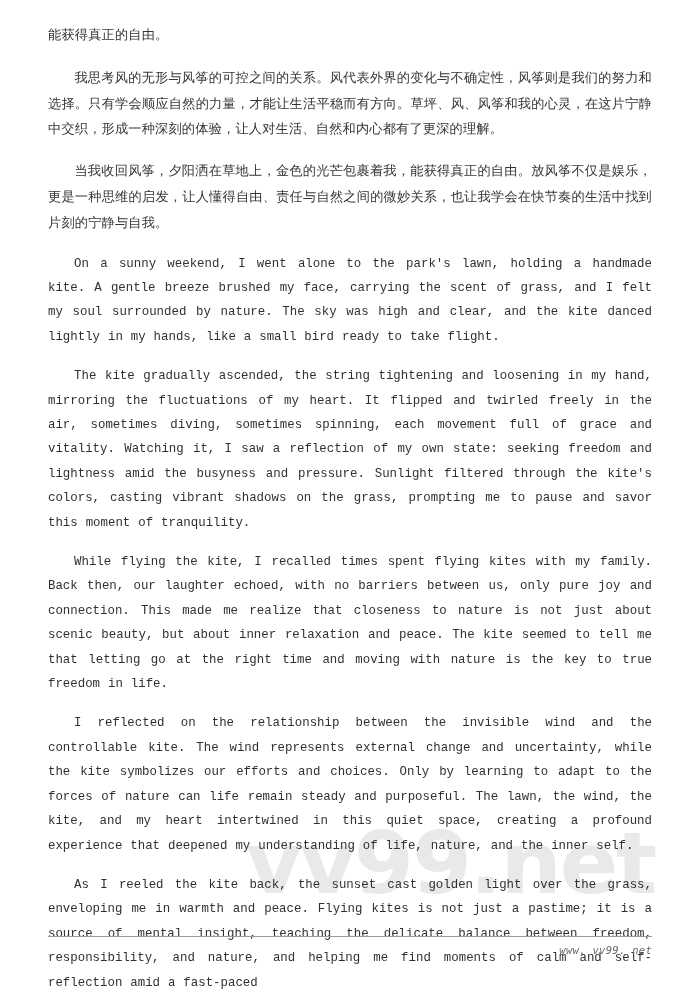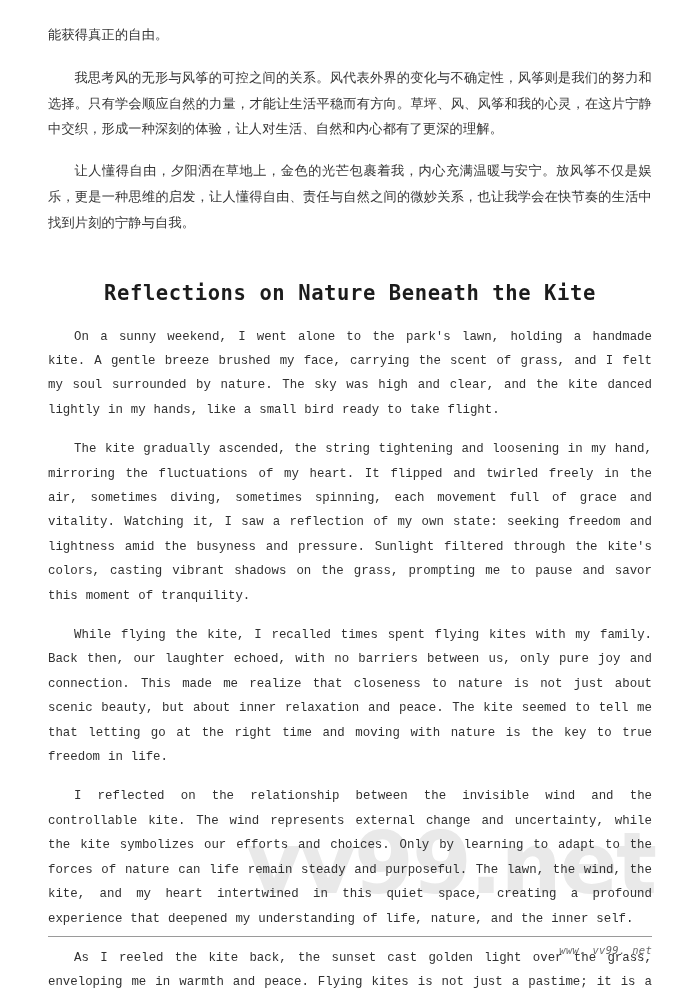--- a/index.html
+++ b/index.html
@@ -125,24 +125,23 @@
 
 <div class="page">
 
   <div class="watermark">vv99.net</div>
 
   <div class="content">
 
     <div class="cn-block">
       <p class="cn noindent">能获得真正的自由。</p>
       <p class="cn indent">我思考风的无形与风筝的可控之间的关系。风代表外界的变化与不确定性，风筝则是我们的努力和选择。只有学会顺应自然的力量，才能让生活平稳而有方向。草坪、风、风筝和我的心灵，在这片宁静中交织，形成一种深刻的体验，让人对生活、自然和内心都有了更深的理解。</p>
-      <p class="cn indent">让人懂得自由，夕阳洒在草地上，金色的光芒包裹着我，内心充满温暖与安宁。放风筝不仅是娱乐，更是一种思维的启发，让人懂得自由、责任与自然之间的微妙关系，也让我学会在快节奏的生活中找到片刻的宁静与自我。</p>
+      <p class="cn indent">当我收回风筝，夕阳洒在草地上，金色的光芒包裹着我，能获得真正的自由。放风筝不仅是娱乐，更是一种思维的启发，让人懂得自由、责任与自然之间的微妙关系，也让我学会在快节奏的生活中找到片刻的宁静与自我。</p>
     </div>
 
-    <h1 class="doc-title">Reflections on Nature Beneath the Kite</h1>
 
     <div class="en-block">
       <p class="en">On a sunny weekend, I went alone to the park's lawn, holding a handmade kite. A gentle breeze brushed my face, carrying the scent of grass, and I felt my soul surrounded by nature. The sky was high and clear, and the kite danced lightly in my hands, like a small bird ready to take flight.</p>
       <p class="en">The kite gradually ascended, the string tightening and loosening in my hand, mirroring the fluctuations of my heart. It flipped and twirled freely in the air, sometimes diving, sometimes spinning, each movement full of grace and vitality. Watching it, I saw a reflection of my own state: seeking freedom and lightness amid the busyness and pressure. Sunlight filtered through the kite's colors, casting vibrant shadows on the grass, prompting me to pause and savor this moment of tranquility.</p>
       <p class="en">While flying the kite, I recalled times spent flying kites with my family. Back then, our laughter echoed, with no barriers between us, only pure joy and connection. This made me realize that closeness to nature is not just about scenic beauty, but about inner relaxation and peace. The kite seemed to tell me that letting go at the right time and moving with nature is the key to true freedom in life.</p>
       <p class="en">I reflected on the relationship between the invisible wind and the controllable kite. The wind represents external change and uncertainty, while the kite symbolizes our efforts and choices. Only by learning to adapt to the forces of nature can life remain steady and purposeful. The lawn, the wind, the kite, and my heart intertwined in this quiet space, creating a profound experience that deepened my understanding of life, nature, and the inner self.</p>
       <p class="en">As I reeled the kite back, the sunset cast golden light over the grass, enveloping me in warmth and peace. Flying kites is not just a pastime; it is a source of mental insight, teaching the delicate balance between freedom, responsibility, and nature, and helping me find moments of calm and self-reflection amid a fast-paced</p>
     </div>
 
   </div>

